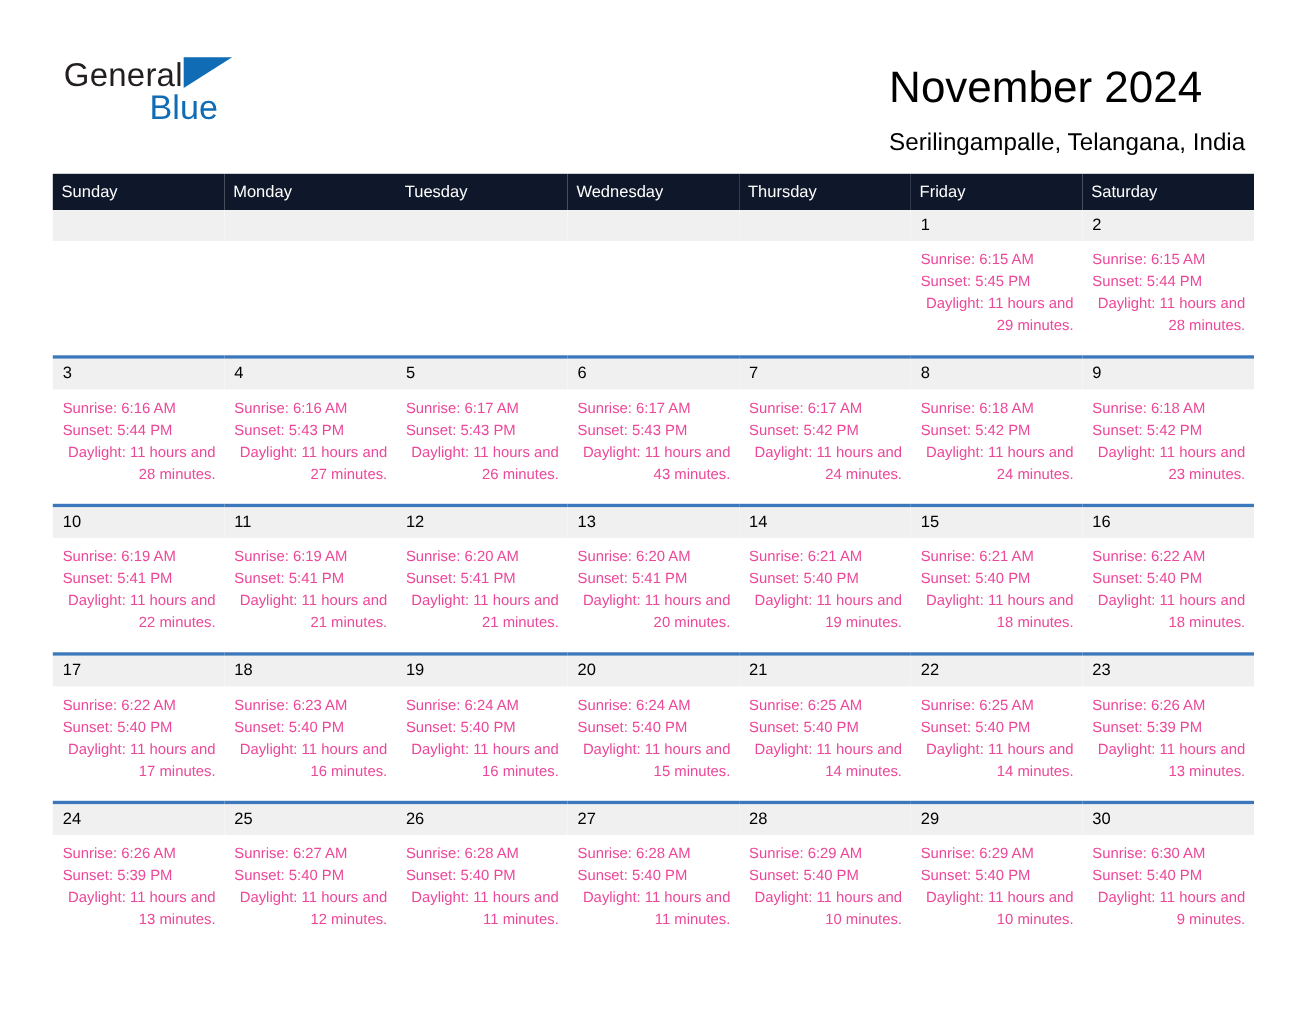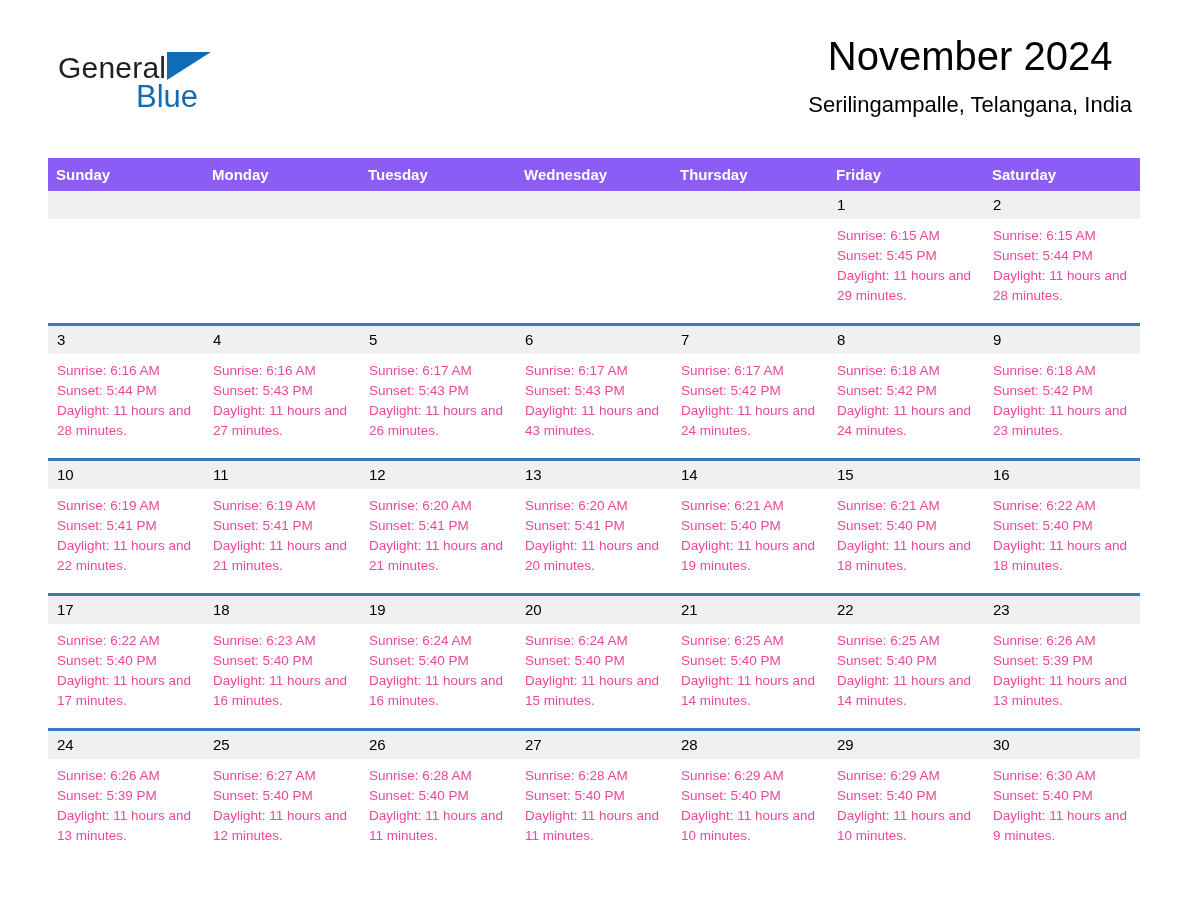--- a/index.html
+++ b/index.html
@@ -64,22 +64,22 @@
     margin-left: 78px;
     font-size: 31px;
     line-height: 34px;
     color: #0f6cb5;
     white-space: nowrap;
   }
 
   .title-block {
     position: absolute;
     right: 56px;
-    top: 32px;
-    text-align: center;
+    top: 56px;
+    text-align: left;
   }
   .cal-title {
     font-size: 40px;
     line-height: 48px;
     font-weight: normal;
     color: #000000;
     margin: 0;
     white-space: nowrap;
   }
   .cal-subtitle {
@@ -94,23 +94,23 @@
   .calendar {
     position: absolute;
     left: 48px;
     top: 158px;
     width: 1092px;
     border-collapse: collapse;
     table-layout: fixed;
   }
 
   .calendar th {
-    background: #8b5cf6;
+    background: #0f172a;
     color: #ffffff;
-    font-weight: bold;
+    font-weight: normal;
     font-size: 15px;
     text-align: left;
     padding: 6px 0 7px 8px;
     height: 20px;
     border: none;
   }
 
   .calendar td {
     width: 156px;
     vertical-align: top;
@@ -146,20 +146,21 @@
     padding: 7px 8px 0 9px;
     font-size: 13.5px;
     line-height: 20px;
     color: #ec4899;
   }
   .info div {
     white-space: nowrap;
   }
   .info .daylight {
     white-space: normal;
+    text-align: right;
   }
 </style>
 </head>
 <body>
 
 <div class="page">
 
   <div class="header">
 
     <div class="brand">

